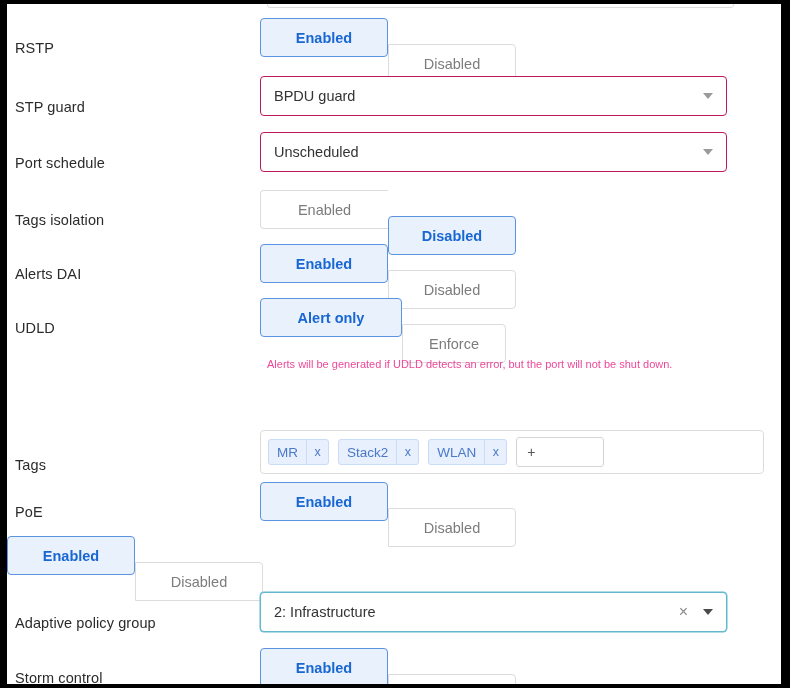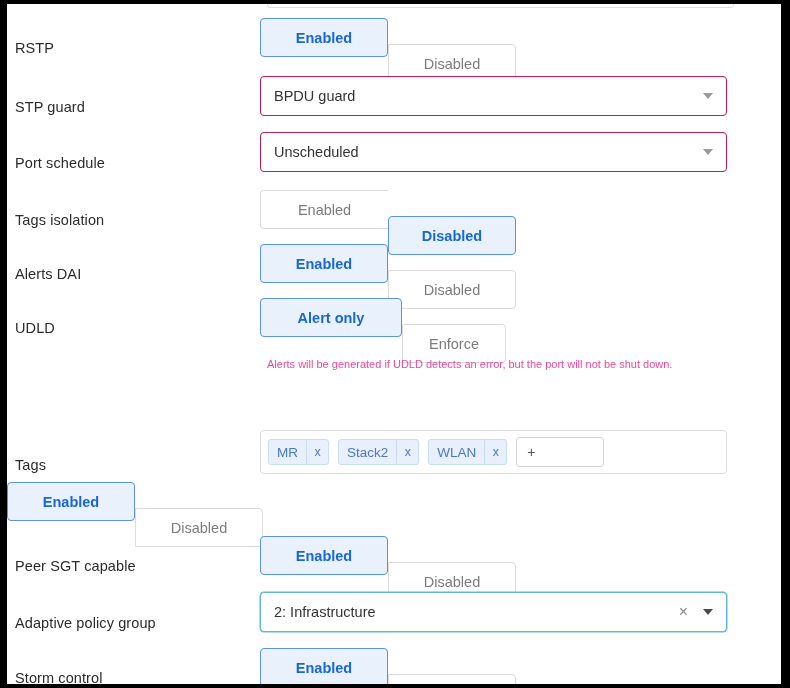--- a/index.html
+++ b/index.html
@@ -161,21 +161,21 @@
   .help-text {
     width: 520px;
     font-size: 11px;
     line-height: 24px;
     color: #ec4899;
     padding-left: 7px;
   }
 
   
   .tags-field {
-    width: 467px;
+    width: 504px;
     min-height: 44px;
     background: #ffffff;
     border: 1px solid #dcdcdc;
     border-radius: 4px;
     display: flex;
     align-items: center;
     padding: 5px 7px;
     gap: 9px;
     flex-wrap: wrap;
   }
@@ -312,30 +312,30 @@
             <span class="chip">
               <span class="chip-label">WLAN</span>
               <span class="chip-x">x</span>
             </span>
             <span class="tag-add">+</span>
           </div>
         </div>
       </div>
 
       <div class="row" style="top:478px">
+        <div class="row-label" style="padding-top:6px">PoE</div>
         <div class="row-control">
           <div class="seg">
             <div class="seg-btn active" style="width:128px;height:39px">Enabled</div>
             <div class="seg-btn" style="width:128px;height:39px">Disabled</div>
           </div>
         </div>
       </div>
 
       <div class="row" style="top:532px">
-        <div class="row-label" style="padding-top:6px">Peer SGT capable</div>
         <div class="row-control">
           <div class="seg">
             <div class="seg-btn active" style="width:128px;height:39px">Enabled</div>
             <div class="seg-btn" style="width:128px;height:39px">Disabled</div>
           </div>
         </div>
       </div>
 
       <div class="row" style="top:588px">
         <div class="row-label" style="padding-top:8px">Adaptive policy group</div>

